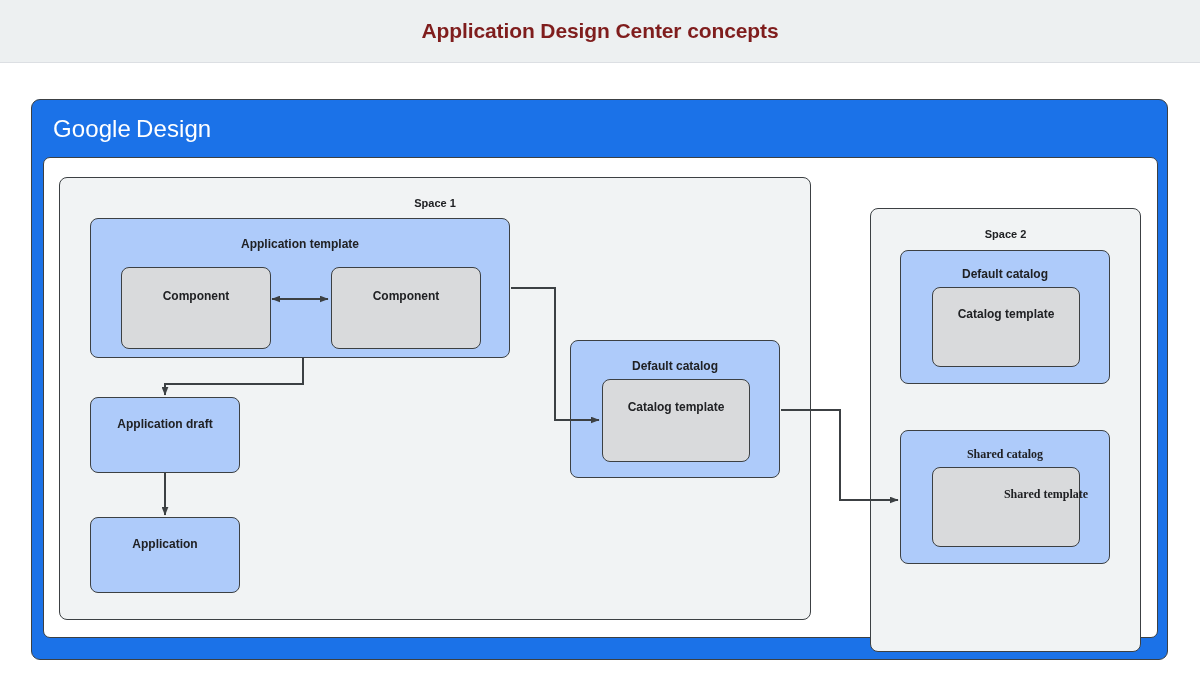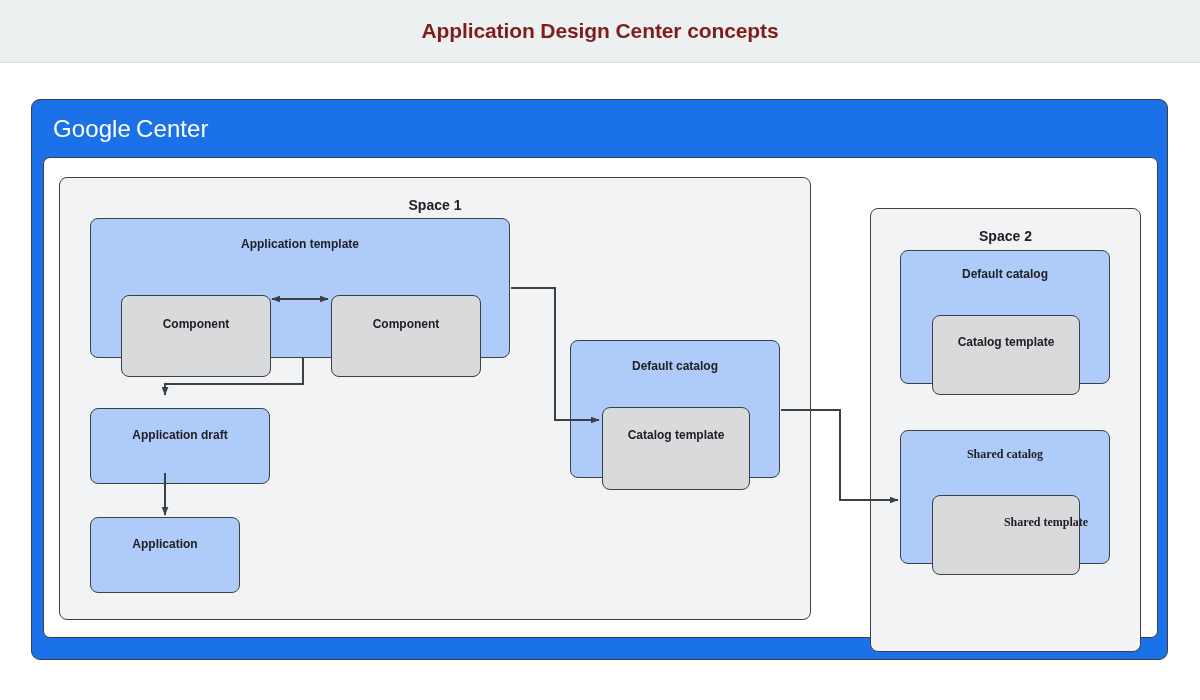--- a/index.html
+++ b/index.html
@@ -88,21 +88,21 @@
     background: #f1f3f4;
     border: 1.6px solid #3c4043;
     border-radius: 8px;
     box-sizing: border-box;
   }
   .space-label {
     position: absolute;
     left: 0;
     width: 100%;
     text-align: center;
-    font-size: 14px;
+    font-size: 11px;
     font-weight: bold;
     color: #202124;
   }
   #space-1 { left: 59px; top: 114px; width: 752px; height: 443px; }
   #space-1 .space-label { top: 19px; }
   #space-2 { left: 870px; top: 145px; width: 271px; height: 444px; }
   #space-2 .space-label { top: 19px; }
 
   
   .blue-box {
@@ -111,21 +111,20 @@
     border: 1.6px solid #3c4043;
     border-radius: 8px;
     box-sizing: border-box;
   }
   .gray-box {
     position: absolute;
     background: #d9dadc;
     border: 1.6px solid #3c4043;
     border-radius: 8px;
     box-sizing: border-box;
-    margin-top: 28px;
   }
   .node-label {
     position: absolute;
     left: 0;
     width: 100%;
     text-align: center;
     font-size: 12px;
     font-weight: bold;
     color: #202124;
     white-space: nowrap;
@@ -133,21 +132,21 @@
 
   
   #app-template { left: 90px; top: 155px; width: 420px; height: 140px; }
   #app-template > .node-label { top: 18px; }
   #component-left  { left: 30px; top: 48px; width: 150px; height: 82px; }
   #component-right { left: 240px; top: 48px; width: 150px; height: 82px; }
   #component-left  > .node-label,
   #component-right > .node-label { top: 21px; }
 
   
-  #app-draft   { left: 90px; top: 334px; width: 180px; height: 76px; margin-top: 11px; }
+  #app-draft   { left: 90px; top: 334px; width: 150px; height: 76px; }
   #application { left: 90px; top: 454px; width: 150px; height: 76px; }
   #app-draft > .node-label, #application > .node-label { top: 19px; }
 
   
   #default-catalog-1 { left: 570px; top: 277px; width: 210px; height: 138px; }
   #default-catalog-1 > .node-label { top: 18px; }
   #catalog-template-1 { left: 31px; top: 38px; width: 148px; height: 83px; }
   #catalog-template-1 > .node-label { top: 20px; }
 
   
@@ -175,21 +174,21 @@
 
 <div class="titlebar">
   <div class="titlebar-text">Application Design Center concepts</div>
 </div>
 
 <div class="canvas">
 
   <div class="gc-frame">
 
     <div class="gc-logo">
-      <span class="gc-g">Google</span><span class="gc-c">Center</span>
+      <span class="gc-g">Google</span><span class="gc-c">Design</span>
     </div>
 
     <div class="gc-inner"></div>
   </div>
 
   <div class="space" id="space-1">
     <div class="space-label">Space 1</div>
   </div>
 
   <div class="blue-box" id="app-template">

